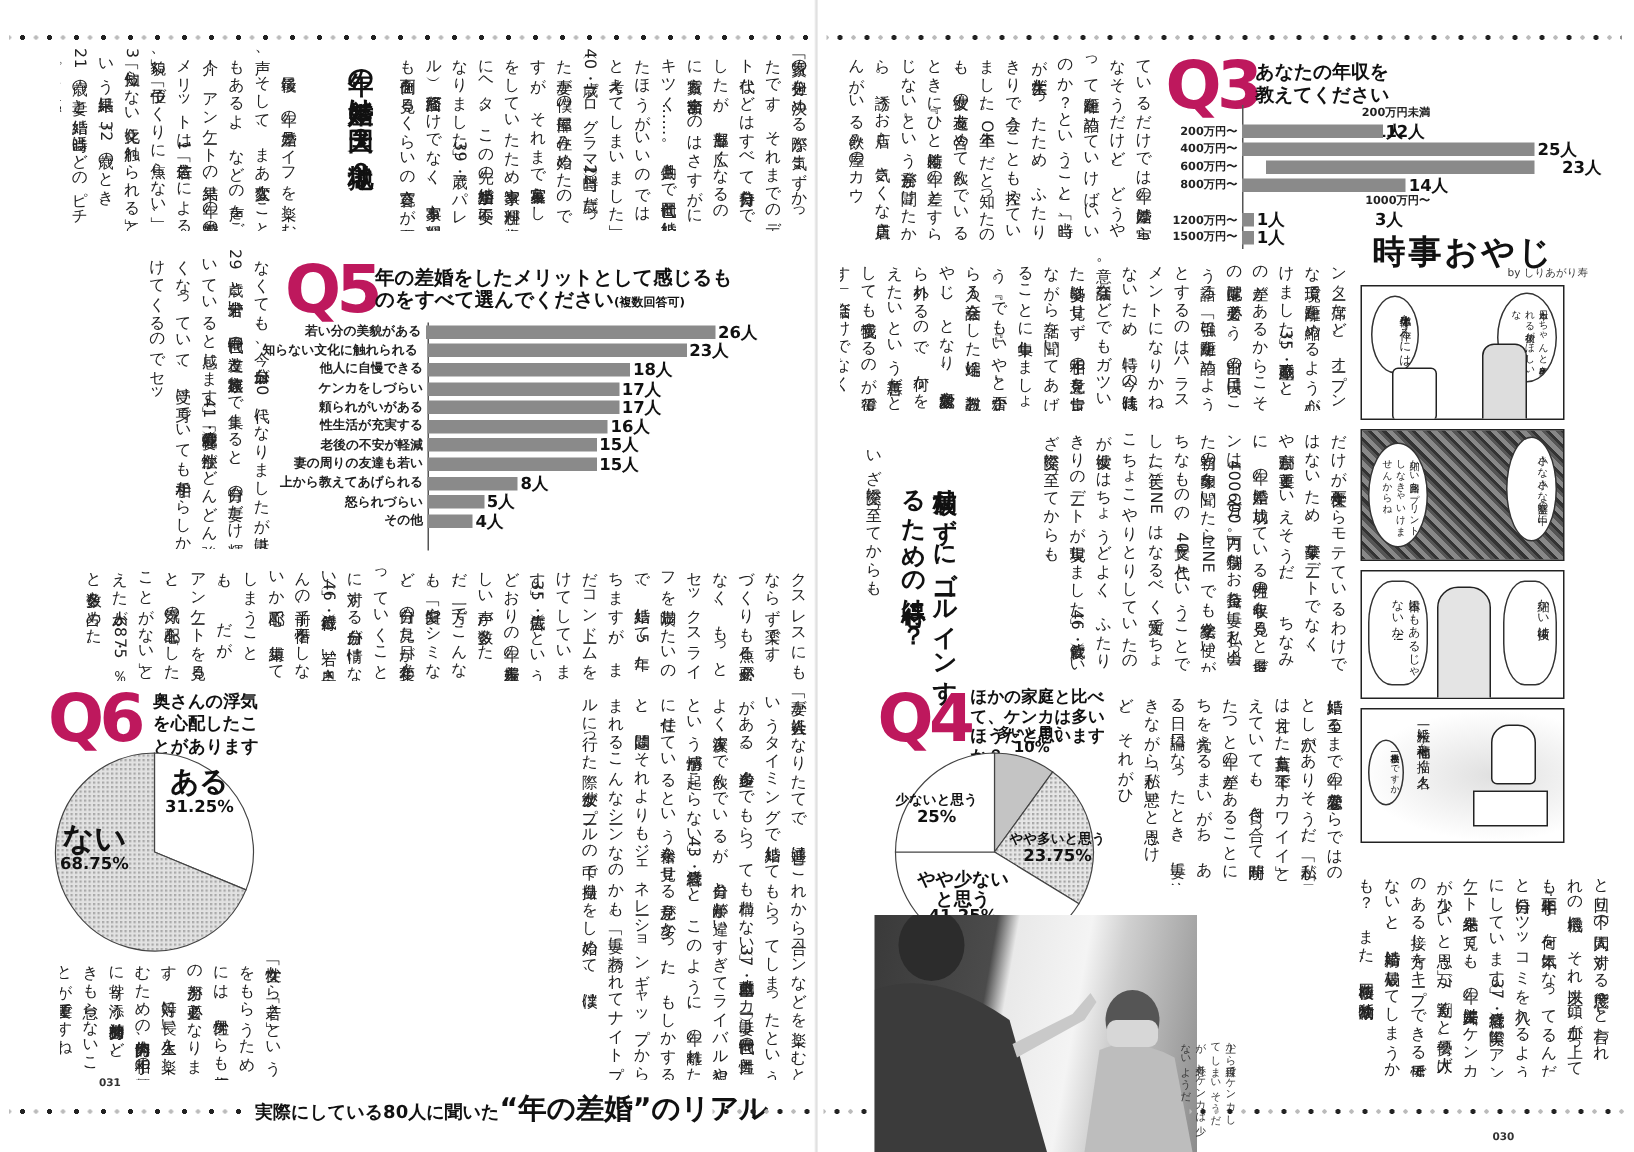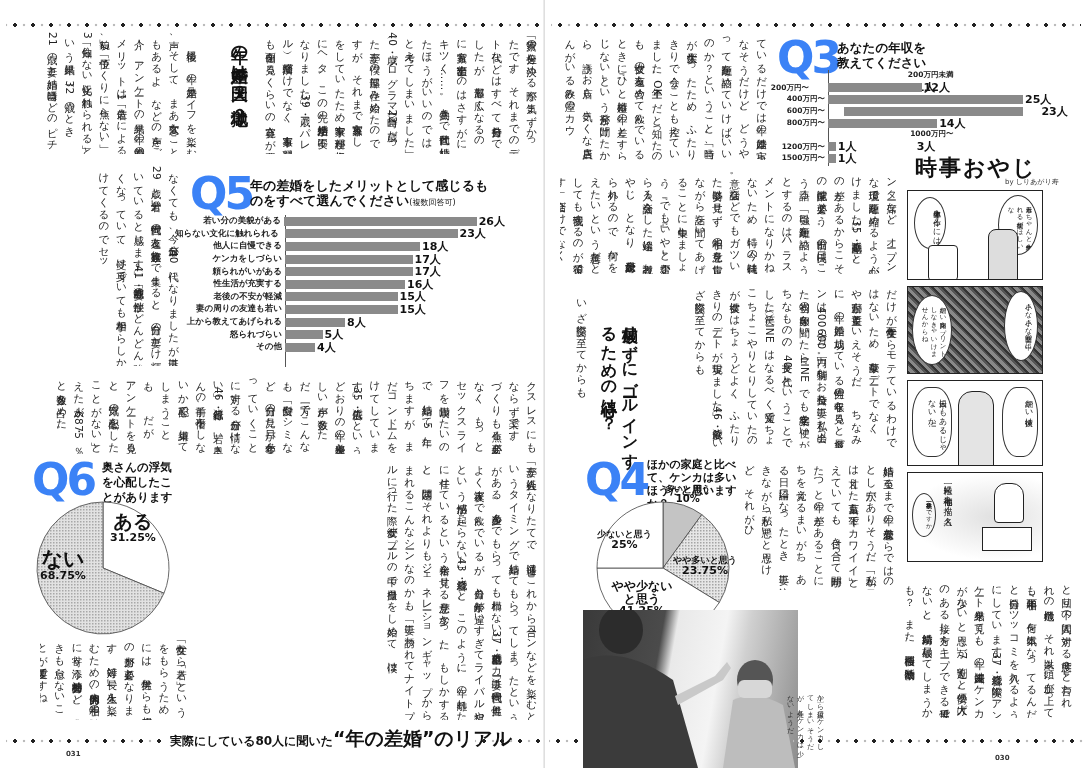--- a/index.html
+++ b/index.html
@@ -8,23 +8,23 @@
   .page { position: absolute; top: 0; height: 768px; background: #fff; }
   .page-left { left: 0; width: 545px; }
   .page-right { left: 545px; width: 544px; }
   .gutter { position: absolute; left: 543px; top: 0; width: 4px; height: 768px; background: linear-gradient(90deg,#f1f1f1,#d9d9d9,#f1f1f1); }
 
   .dotline { position: absolute; height: 6px; background-image: radial-gradient(circle, #222 1.6px, transparent 1.9px), radial-gradient(circle, #bbb 1.3px, transparent 1.6px); background-size: 18px 6px, 18px 6px; background-position: 0 0, 9px 0; background-repeat: repeat-x; }
 
   .vcol { position: absolute; writing-mode: vertical-rl; font-size: 10.5px; line-height: 17.4px; letter-spacing: 0.3px; color: #222; overflow: hidden; font-family: "DejaVu Sans", sans-serif; }
   .vhead { position: absolute; writing-mode: vertical-rl; font-weight: bold; font-size: 16px; line-height: 20px; color: #111; }
 
-  .qmark { position: absolute; font-weight: 900; font-size: 44px; line-height: 44px; letter-spacing: -3px; color: #3b82f6; font-family: "DejaVu Sans", sans-serif; }
+  .qmark { position: absolute; font-weight: 900; font-size: 44px; line-height: 44px; letter-spacing: -3px; color: #be185d; font-family: "DejaVu Sans", sans-serif; }
   .qtitle { position: absolute; font-weight: bold; font-size: 13px; line-height: 15px; color: #111; }
-  .qtitle small { font-size: 8px; font-weight: normal; }
+  .qtitle small { font-size: 8px; font-weight: bold; }
 
   .bars { position: absolute; }
   .bar-row { position: relative; height: 12.6px; display: flex; align-items: center; }
   .bar-label { font-size: 8.5px; font-weight: bold; text-align: right; color: #222; white-space: nowrap; }
   .bar-fill { height: 9px; background: #8a8a8a; }
   .bar-val { font-size: 11px; font-weight: bold; margin-left: 2px; color: #111; white-space: nowrap; }
   .axis { position: absolute; border-left: 1px solid #555; }
 
   .pie-label { position: absolute; font-weight: bold; color: #111; text-align: center; line-height: 1.05; }
   .pie-label .pct { display: block; font-size: 11px; }
@@ -153,21 +153,21 @@
   </div>
   <div class="vcol" style="left:40px; top:636px; width:150px; height:84px;">
     <span>「女性から「若さ」という価値をもらうためには、男性からも相応の努力が必要となります。対等に長い人生を楽しむための肉体的努力、相手の価値観に寄り添う精神的努力など、自分磨きも怠らないことが重要ですね。メリットもデメリットもいろいろありそうな年の差婚、あなたはどう思いますか!?</span>
   </div>
 
   <div class="dotline" style="left:6px; top:738px; width:160px;"></div>
   <div class="footer-title" style="left:170px; top:726px;">
     <span style="font-size:12px;">実際にしている80人に聞いた</span><span style="font-size:19px;">“年の差婚”のリアル</span>
   </div>
   <div class="dotline" style="left:475px; top:738px; width:66px;"></div>
-  <div class="folio" style="left:66px; top:750px;">031</div>
+  <div class="folio" style="left:66px; top:718px;">031</div>
 </div>
 
 <div class="gutter"></div>
 
 <div class="page page-right">
   <div class="dotline" style="left:6px; top:22px; width:530px;"></div>
 
   <div class="vcol" style="left:15px; top:32px; width:210px; height:128px;">
     <span>ているだけでは年の差婚は実らなそうだけど、どうやって距離を詰めていけばいいのか？ということ。</span><span>「当時、相手が大学生だったため、ふたりきりで会うことも控えていました。年上OKだと知ったのも、彼女の友達も含めて飲んでいるときに『ひと桁差は年の差とすら感じない』という発言が聞けたから。誘うお店も、気さくな店員さんがいる飲み屋のカウ</span>
   </div>
@@ -175,21 +175,21 @@
   <div class="qmark" style="left:232px; top:36px;">Q3</div>
   <div class="qtitle" style="left:292px; top:40px; width:100px; font-size:12.5px;">あなたの年収を教えてください</div>
   <div class="axis" style="left:283px; top:70px; height:96px;"></div>
   <div class="bars" id="q3-bars" style="left:220px; top:70px; width:320px;">
       <div class="bar-row" style="height: 11.8px; flex-direction: column;">
         <div class="bar-label" style="width: 63px; padding-right: 3px; font-size: 7.5px;">200万円未満</div>
         <div class="bar-fill" style="width: 7.8px;"></div>
         <div class="bar-val">1人</div>
       </div>
       <div class="bar-row" style="height: 11.8px;">
-        <div class="bar-label" style="width: 63px; padding-right: 19px; font-size: 7.5px;">200万円〜</div>
+        <div class="bar-label" style="width: 63px; padding-right: 3px; font-size: 7.5px;">200万円〜</div>
         <div class="bar-fill" style="width: 93.6px;"></div>
         <div class="bar-val">12人</div>
       </div>
       <div class="bar-row" style="height: 11.8px;">
         <div class="bar-label" style="width: 63px; padding-right: 3px; font-size: 7.5px;">400万円〜</div>
         <div class="bar-fill" style="width: 195px;"></div>
         <div class="bar-val">25人</div>
       </div>
       <div class="bar-row" style="height: 11.8px; gap: 16px;">
         <div class="bar-label" style="width: 63px; padding-right: 3px; font-size: 7.5px;">600万円〜</div>

